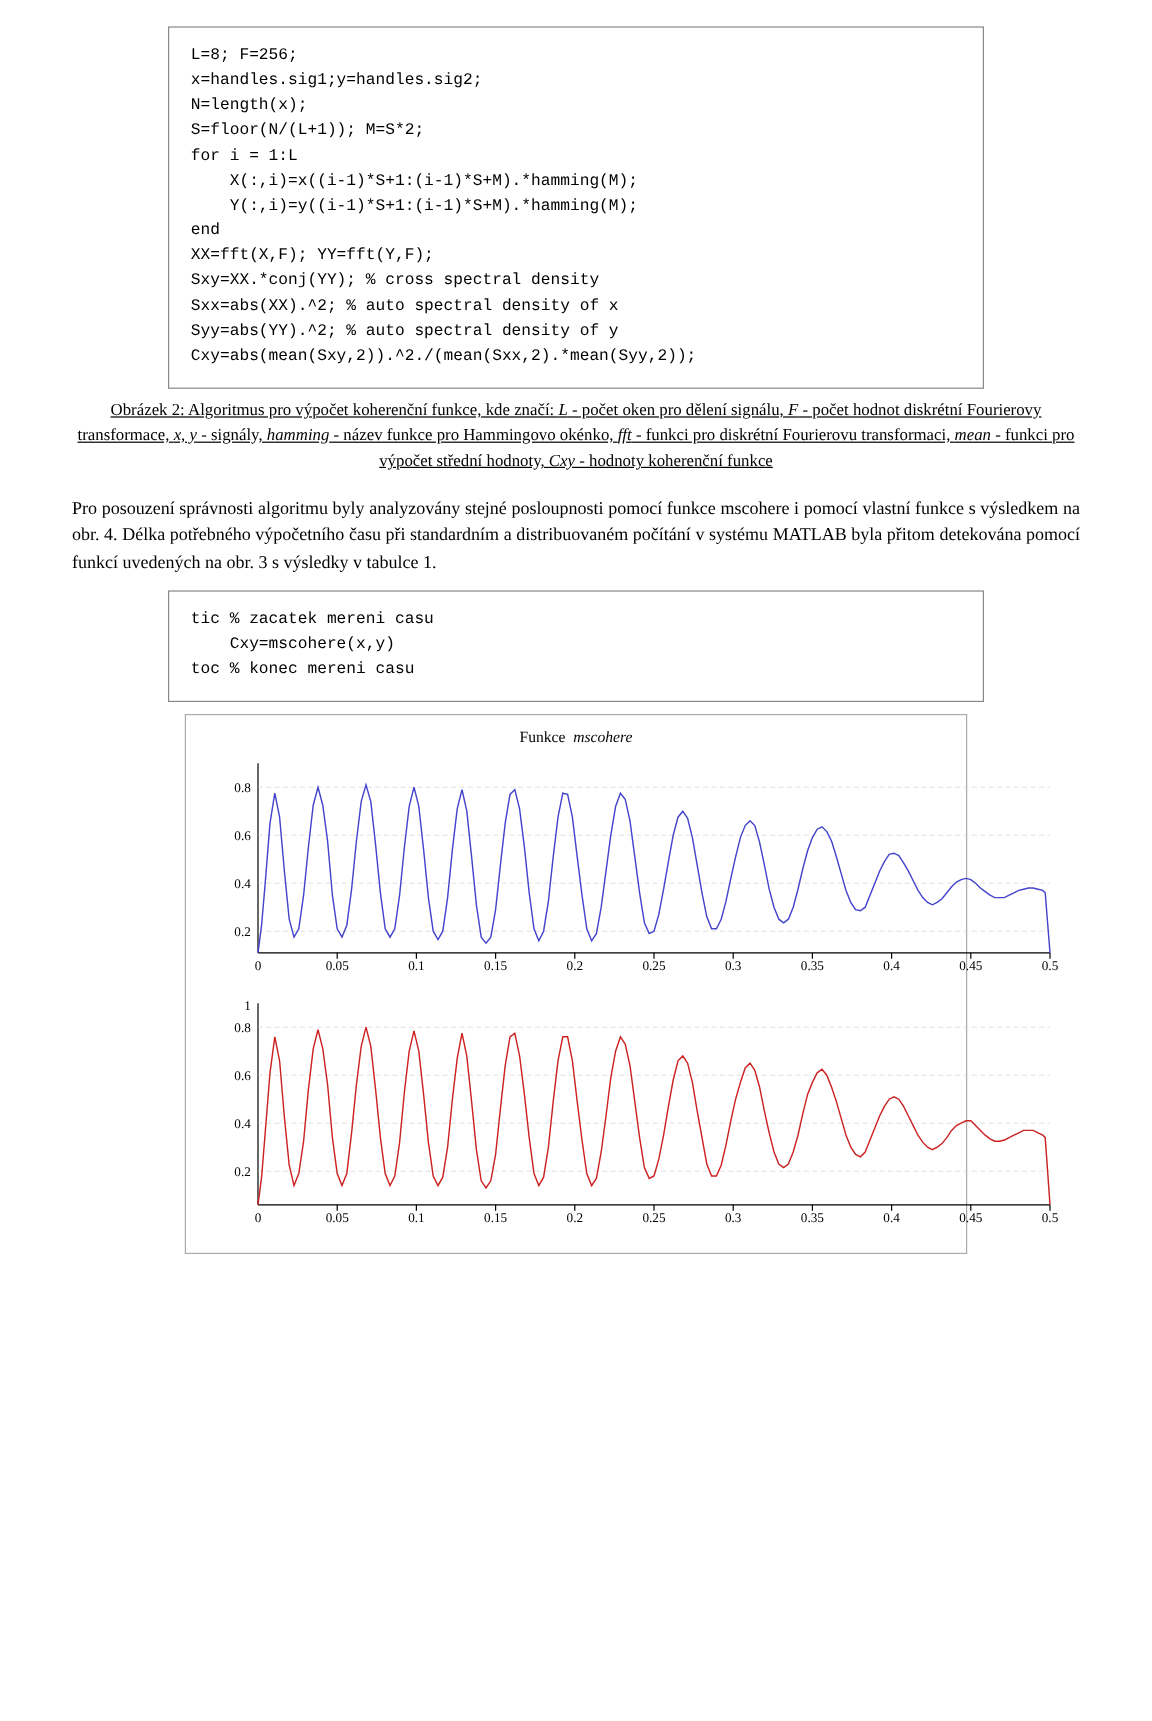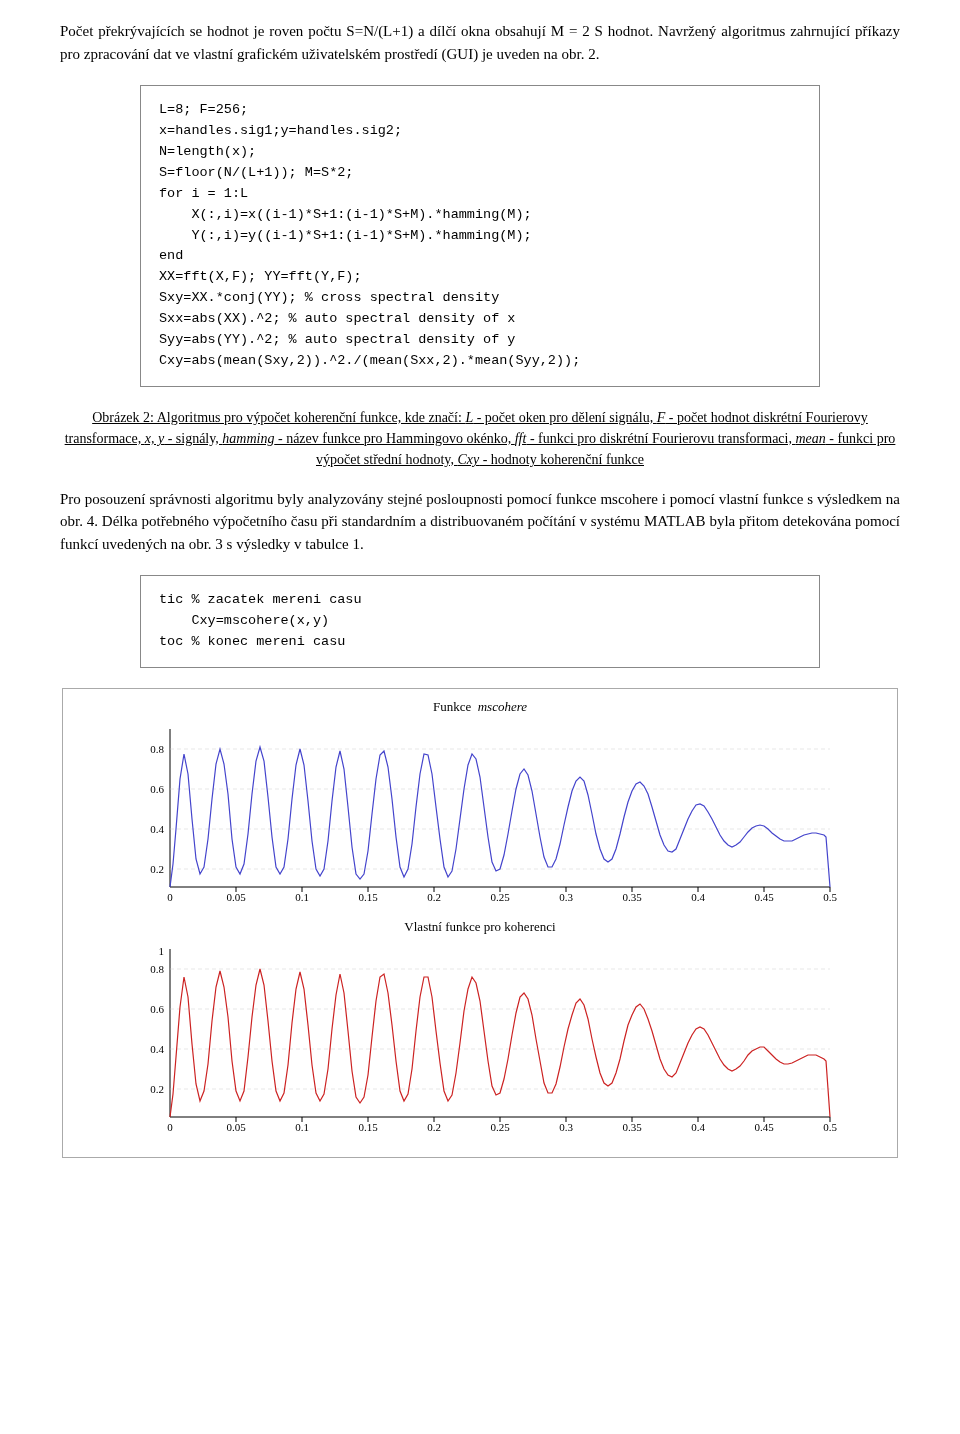--- a/index.html
+++ b/index.html
@@ -13,39 +13,39 @@
     }
     .paragraph {
       line-height: 1.5;
       margin-bottom: 12px;
       text-align: justify;
     }
     .code-block {
       border: 1px solid #888;
       background: #fff;
       padding: 14px 18px;
-      margin: 20px auto;
+      margin: 2px auto;
       font-family: "Courier New", Courier, monospace;
       font-size: 13.5px;
       line-height: 1.55;
       display: block;
       width: 680px;
       white-space: pre;
     }
     .figure-caption {
       text-align: center;
       font-size: 14px;
       margin: 8px auto 18px auto;
       line-height: 1.5;
       text-decoration: underline;
     }
     .chart-container {
       border: 1px solid #aaa;
       background: #fff;
-      width: 836px;
+      width: 652px;
       margin: 10px auto 8px auto;
       padding: 10px 10px 8px 10px;
     }
     .chart-title {
       text-align: center;
       font-size: 13px;
       font-family: "Times New Roman", serif;
       margin-bottom: 4px;
     }
     .chart-title em {
@@ -54,21 +54,20 @@
     svg.chart {
       display: block;
       margin: 0 auto;
     }
   </style>
 </head>
 <body>
 
 <div>
 
-  <p class="paragraph">Počet překrývajících se hodnot je roven počtu S=N/(L+1) a dílčí okna obsahují M = 2 S hodnot. Navržený algoritmus zahrnující příkazy pro zpracování dat ve vlastní grafickém uživatelském prostředí (GUI) je uveden na obr. 2.</p>
 
   <div>
     <code class="code-block">L=8; F=256;
 x=handles.sig1;y=handles.sig2;
 N=length(x);
 S=floor(N/(L+1)); M=S*2;
 for i = 1:L
     X(:,i)=x((i-1)*S+1:(i-1)*S+M).*hamming(M);
     Y(:,i)=y((i-1)*S+1:(i-1)*S+M).*hamming(M);
 end
@@ -135,23 +134,20 @@
       <line x1="512" y1="168" x2="512" y2="173" stroke="#000" stroke-width="1"></line>
       <line x1="578" y1="168" x2="578" y2="173" stroke="#000" stroke-width="1"></line>
       <line x1="644" y1="168" x2="644" y2="173" stroke="#000" stroke-width="1"></line>
       <line x1="710" y1="168" x2="710" y2="173" stroke="#000" stroke-width="1"></line>
 
       <polyline fill="none" stroke="#4444cc" stroke-width="1.2" points="
 50,168 53,145 56,110 60,60 64,35 68,55 72,100 76,140 80,155 84,148 88,120 92,80 96,45 100,30 104,45 108,75 112,120 116,148 120,155 124,145 128,115 132,75 136,42 140,28 144,42 148,78 152,118 156,148 160,155 164,148 168,120 172,80 176,46 180,30 184,46 188,82 192,122 196,150 200,157 204,150 208,122 212,82 216,48 220,32 224,50 228,88 232,128 236,155 240,160 244,155 248,132 252,95 256,60 260,36 264,32 268,48 272,80 276,118 280,148 284,158 288,150 292,125 296,88 300,55 304,35 308,36 312,55 316,88 320,120 324,148 328,158 332,152 336,130 340,100 344,70 348,46 352,35 356,40 360,58 364,88 368,118 372,143 376,152 380,150 384,136 388,115 392,92 396,70 400,55 404,50 408,56 412,72 416,95 420,118 424,138 428,148 432,148 436,140 440,125 444,106 448,88 452,72 456,62 460,58 464,62 468,76 472,95 476,115 480,130 484,140 488,143 492,140 496,130 500,115 504,98 508,83 512,72 516,65 520,63 524,67 528,75 532,88 536,102 540,116 544,126 548,132 552,133 556,130 560,120 564,110 568,100 572,92 576,86 580,85 584,87 588,93 592,100 596,108 600,116 604,122 608,126 612,128 616,126 620,123 624,118 628,113 632,109 636,107 640,106 644,107 648,110 652,114 656,117 660,120 664,122 668,122 672,122 676,120 680,118 684,116 688,115 692,114 696,114 700,115 704,116 706,118 710,168
         "></polyline>
     </svg>
 
-    <div class="chart-title">
-      Vlastní funkce pro koherenci
-    </div>
     <svg class="chart" width="720" height="210" viewBox="0 0 720 210">
 
       <line x1="50" y1="10" x2="50" y2="178" stroke="#000" stroke-width="1"></line>
       <line x1="50" y1="178" x2="710" y2="178" stroke="#000" stroke-width="1"></line>
 
       <text x="44" y="16" text-anchor="end" font-size="11" font-family="Times New Roman">1</text>
       <line x1="50" y1="30" x2="710" y2="30" stroke="#ccc" stroke-width="0.5" stroke-dasharray="4,3"></line>
       <text x="44" y="34" text-anchor="end" font-size="11" font-family="Times New Roman">0.8</text>
       <line x1="50" y1="70" x2="710" y2="70" stroke="#ccc" stroke-width="0.5" stroke-dasharray="4,3"></line>
       <text x="44" y="74" text-anchor="end" font-size="11" font-family="Times New Roman">0.6</text>

